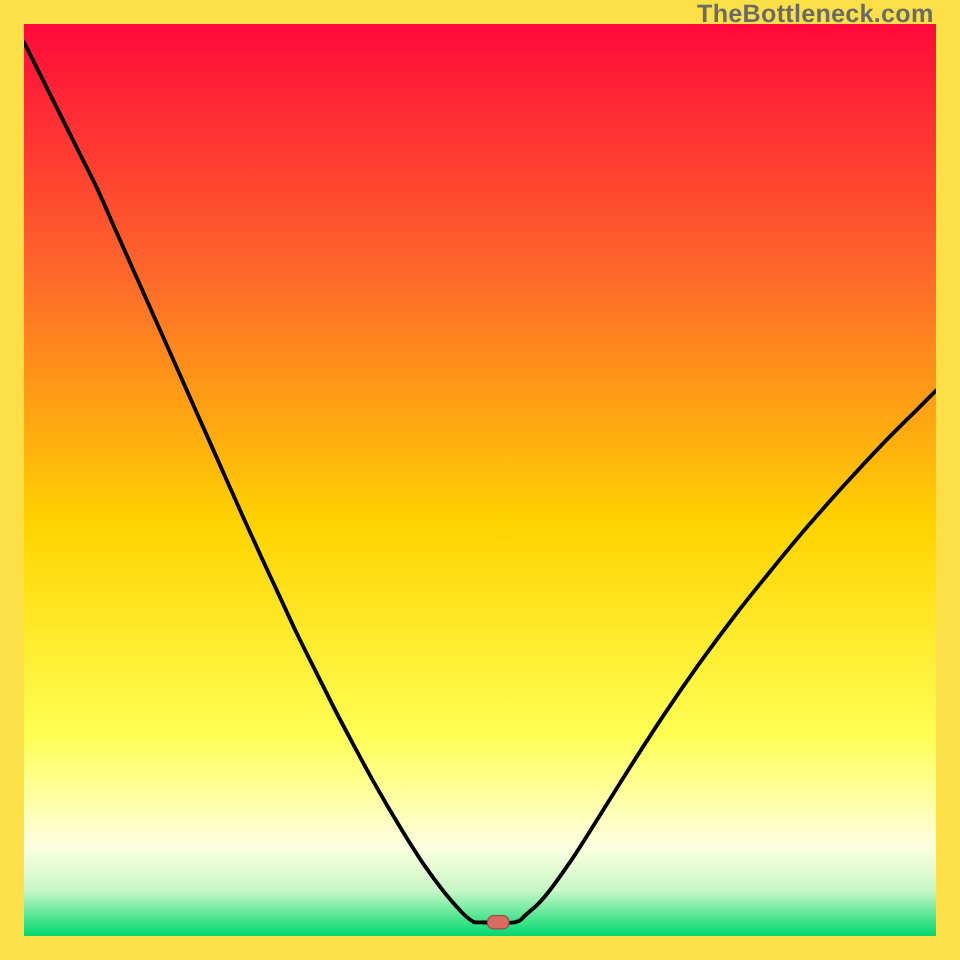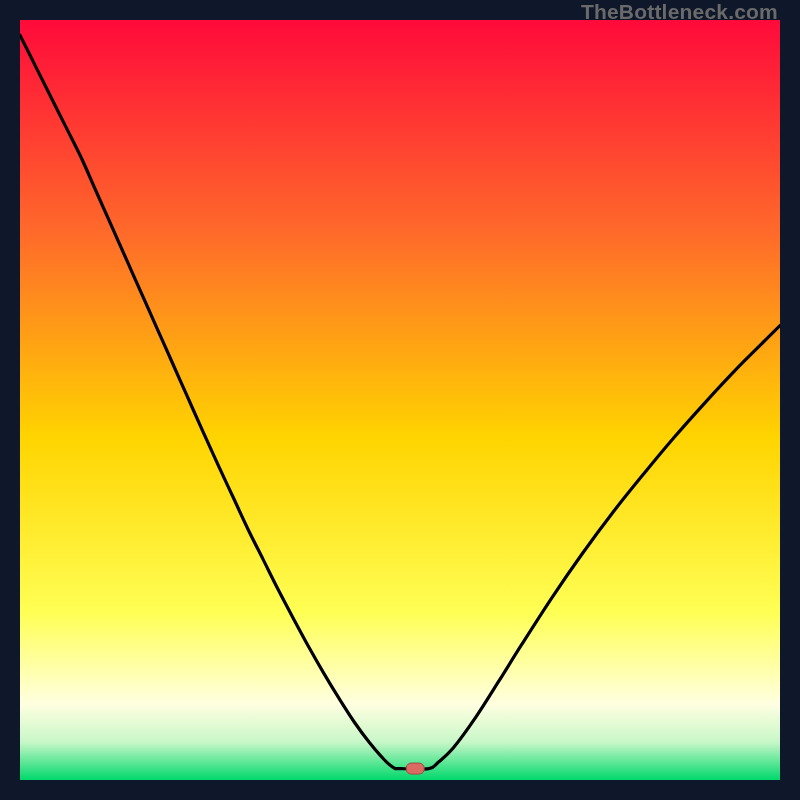--- a/index.html
+++ b/index.html
@@ -9,21 +9,21 @@
     height: 800px;
     background: #000;
     overflow: hidden;
   }
   .frame {
     position: absolute;
     left: 0;
     top: 0;
     width: 800px;
     height: 800px;
-    background: #0f172a;
+    background: #fde047;
   }
   .plot {
     position: absolute;
     left: 20px;
     top: 20px;
     width: 760px;
     height: 760px;
     overflow: hidden;
   }
   .watermark {

